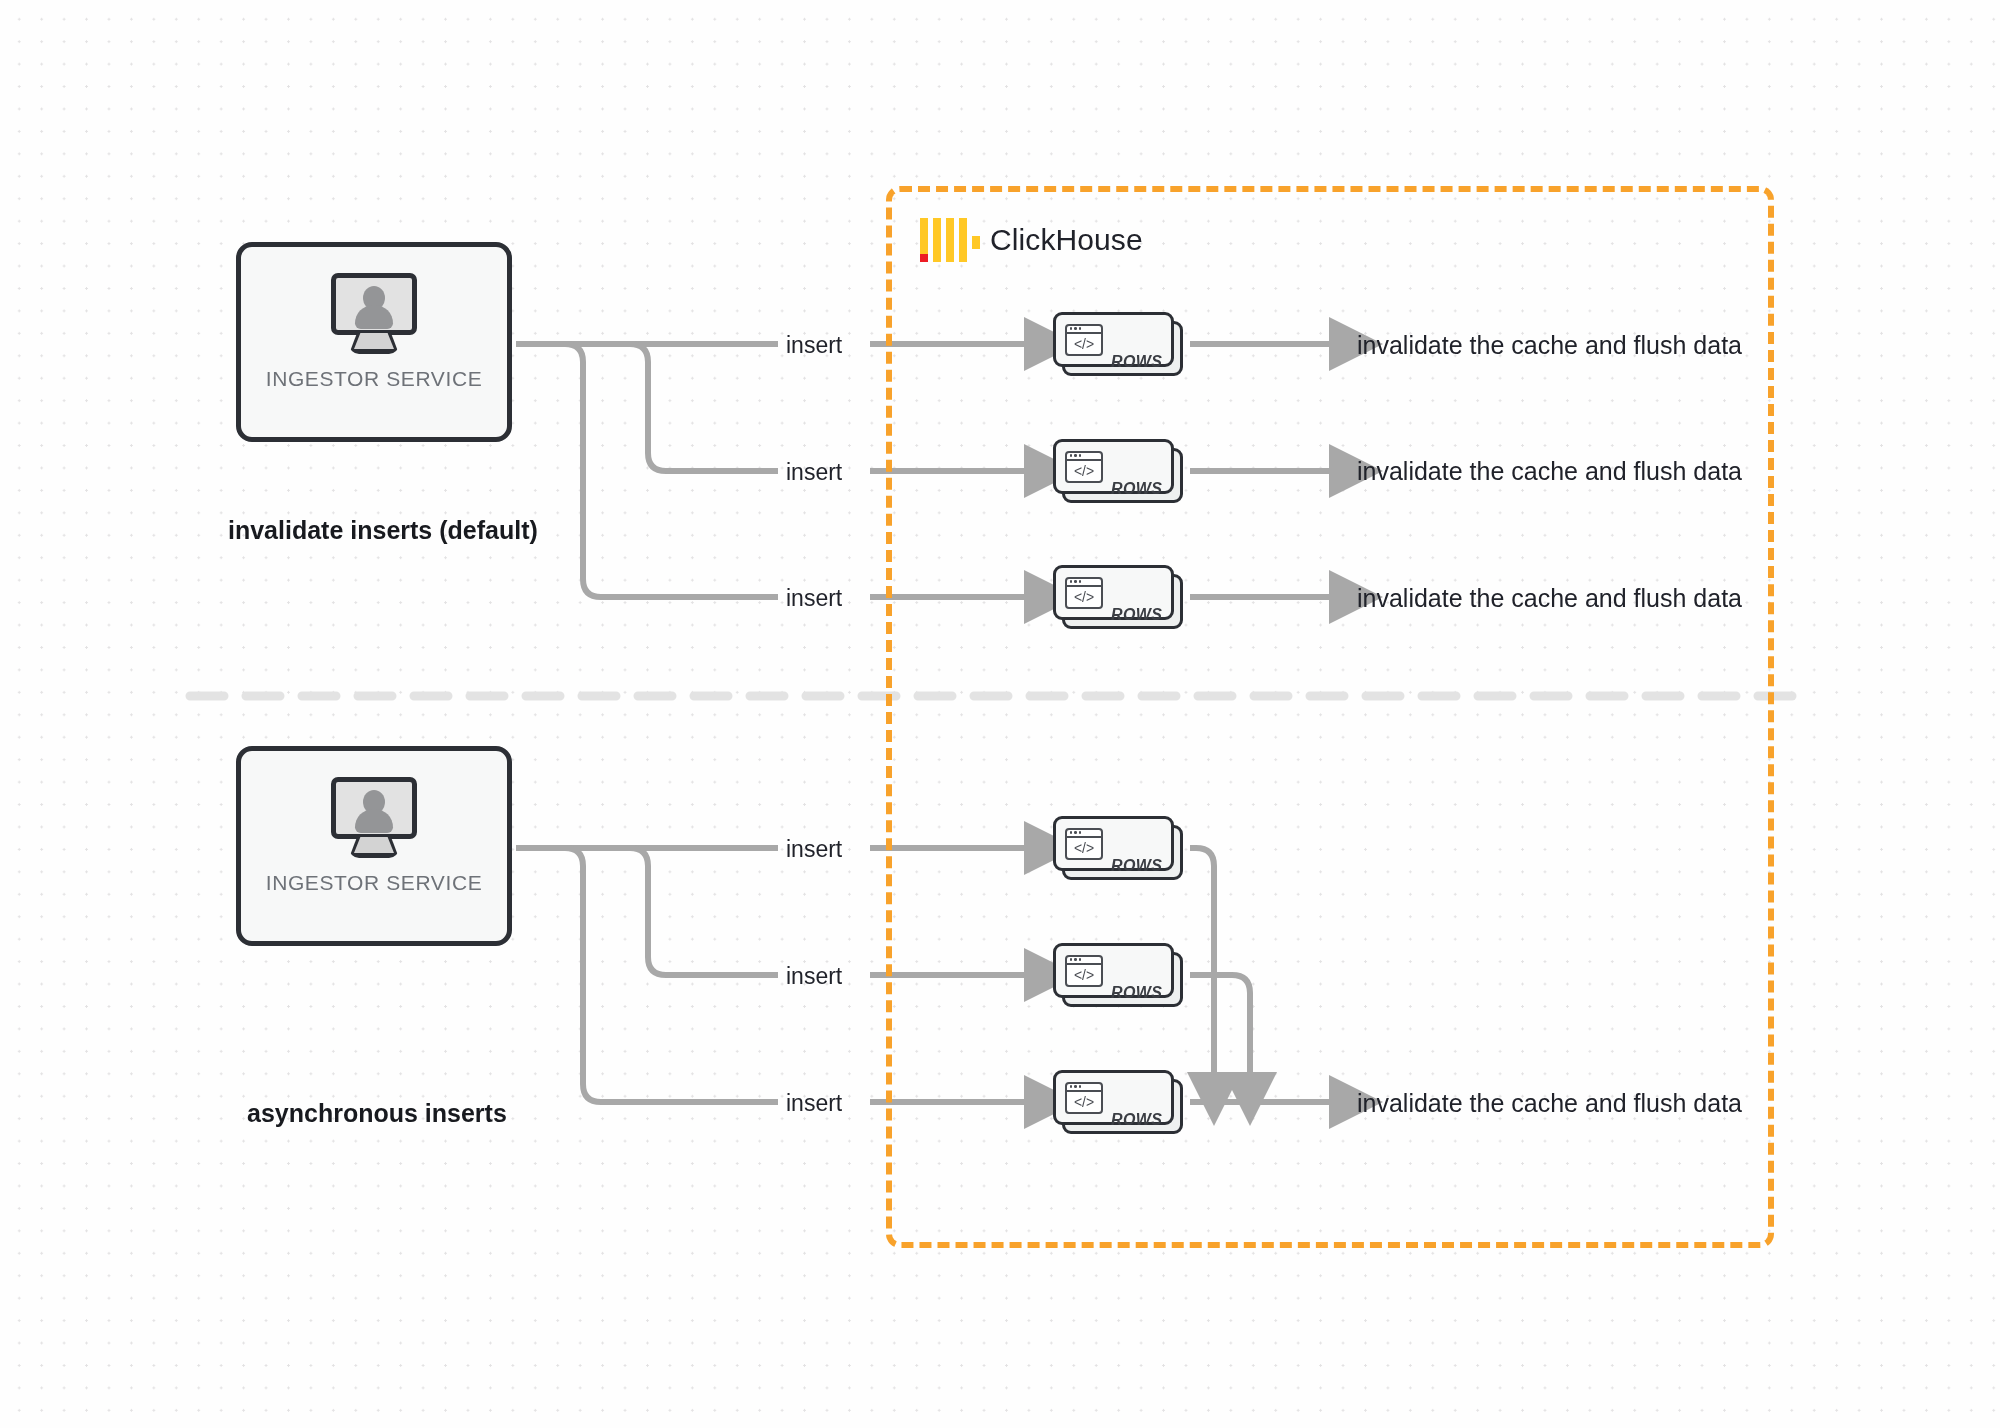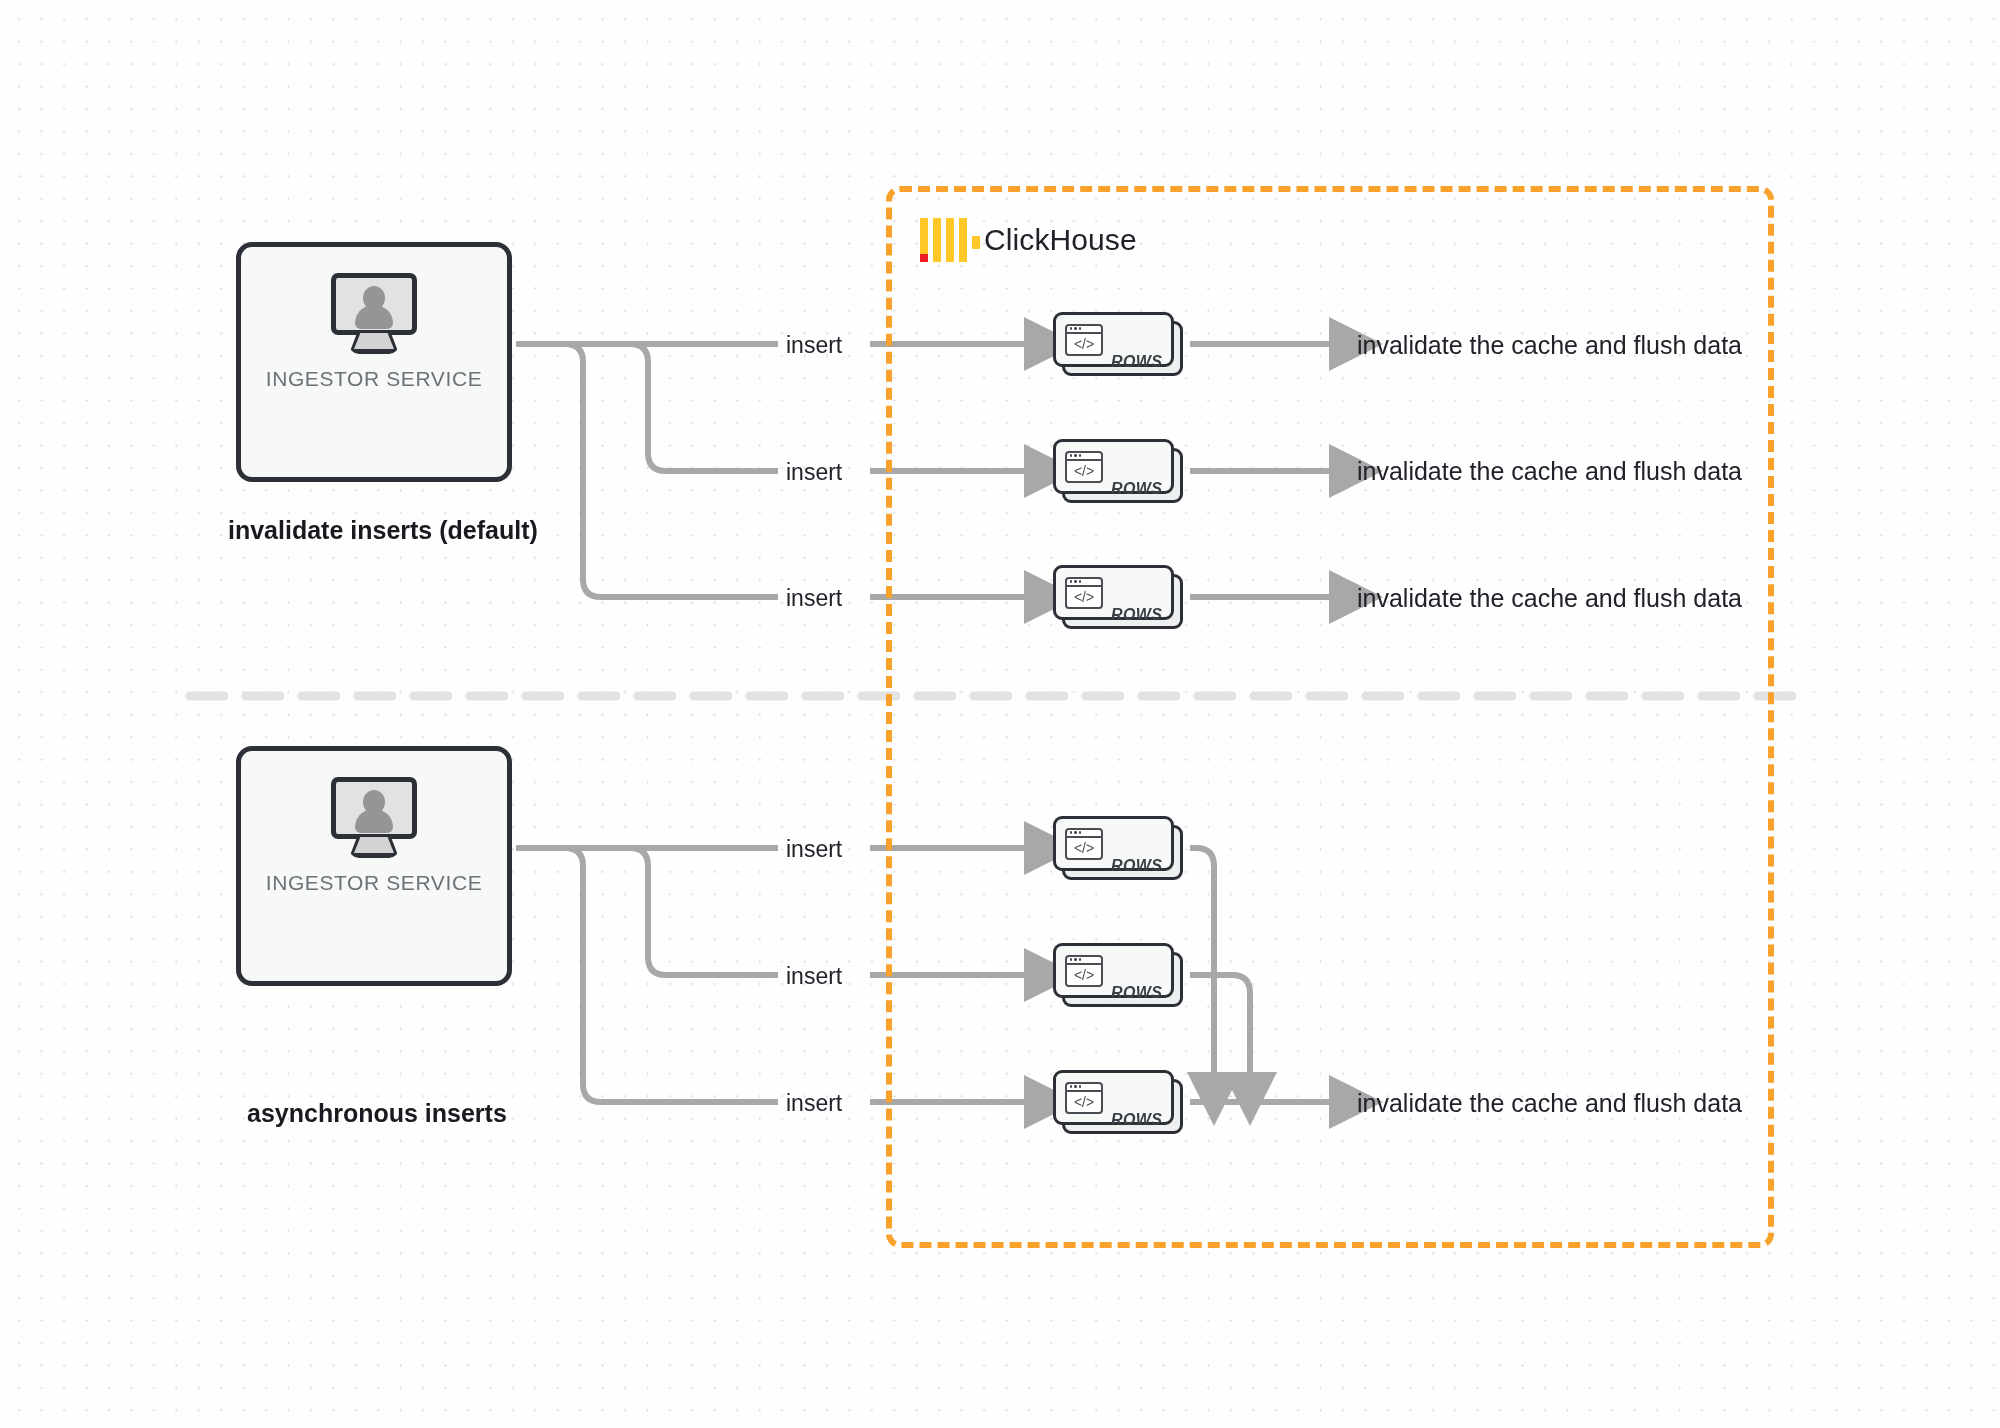--- a/index.html
+++ b/index.html
@@ -40,21 +40,21 @@
     border: 6px dashed #f8a22b;
     border-radius: 14px;
     box-sizing: border-box;
   }
   .ch-header {
     position: absolute;
     left: 920px;
     top: 218px;
     display: flex;
     align-items: center;
-    gap: 12px;
+    gap: 18px;
   }
   .ch-logo {
     position: relative;
     width: 52px;
     height: 44px;
   }
   .ch-logo .bar {
     position: absolute;
     top: 0;
     width: 8px;
@@ -85,21 +85,21 @@
     font-size: 30px;
     color: #20222a;
     letter-spacing: 0.1px;
     white-space: nowrap;
   }
 
   
   .service {
     position: absolute;
     width: 276px;
-    height: 240px;
+    height: 200px;
     background: #f7f8f8;
     border: 5px solid #2c2f35;
     border-radius: 16px;
     box-sizing: border-box;
     display: flex;
     flex-direction: column;
     align-items: center;
     justify-content: flex-start;
     padding-top: 26px;
   }

